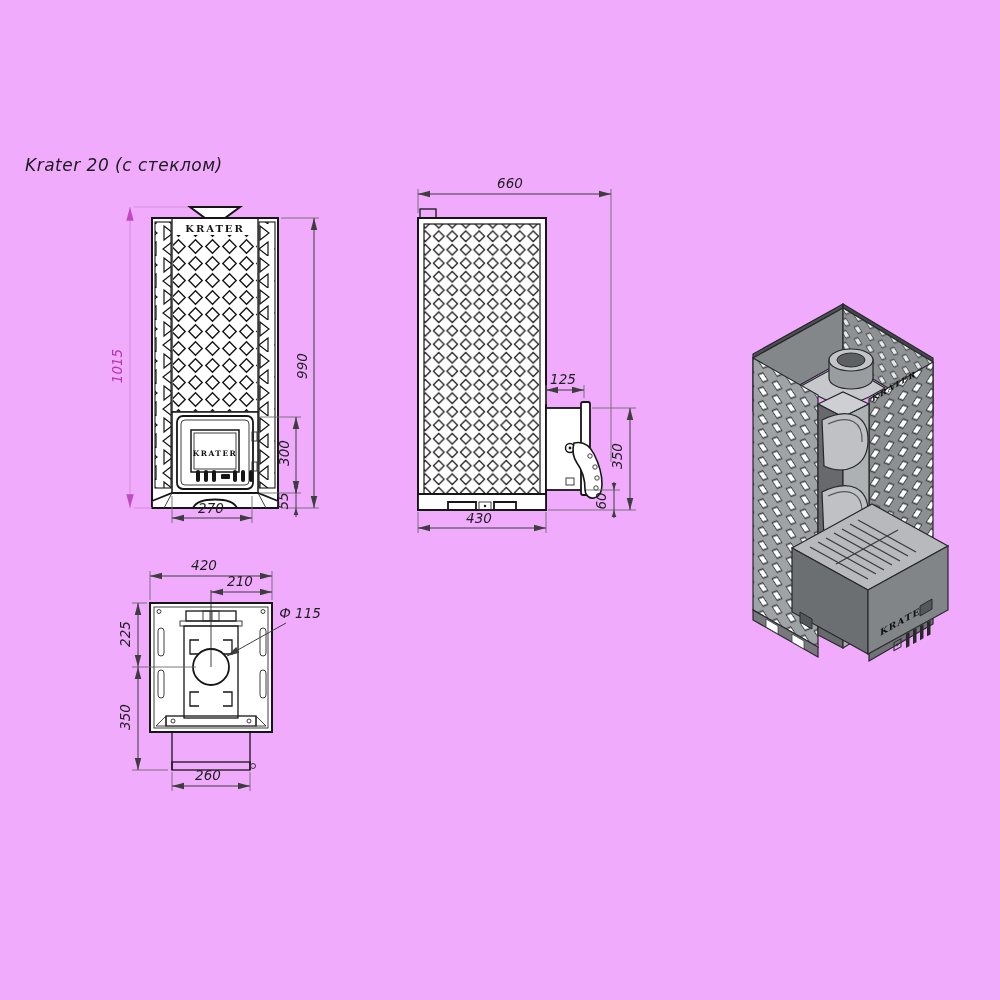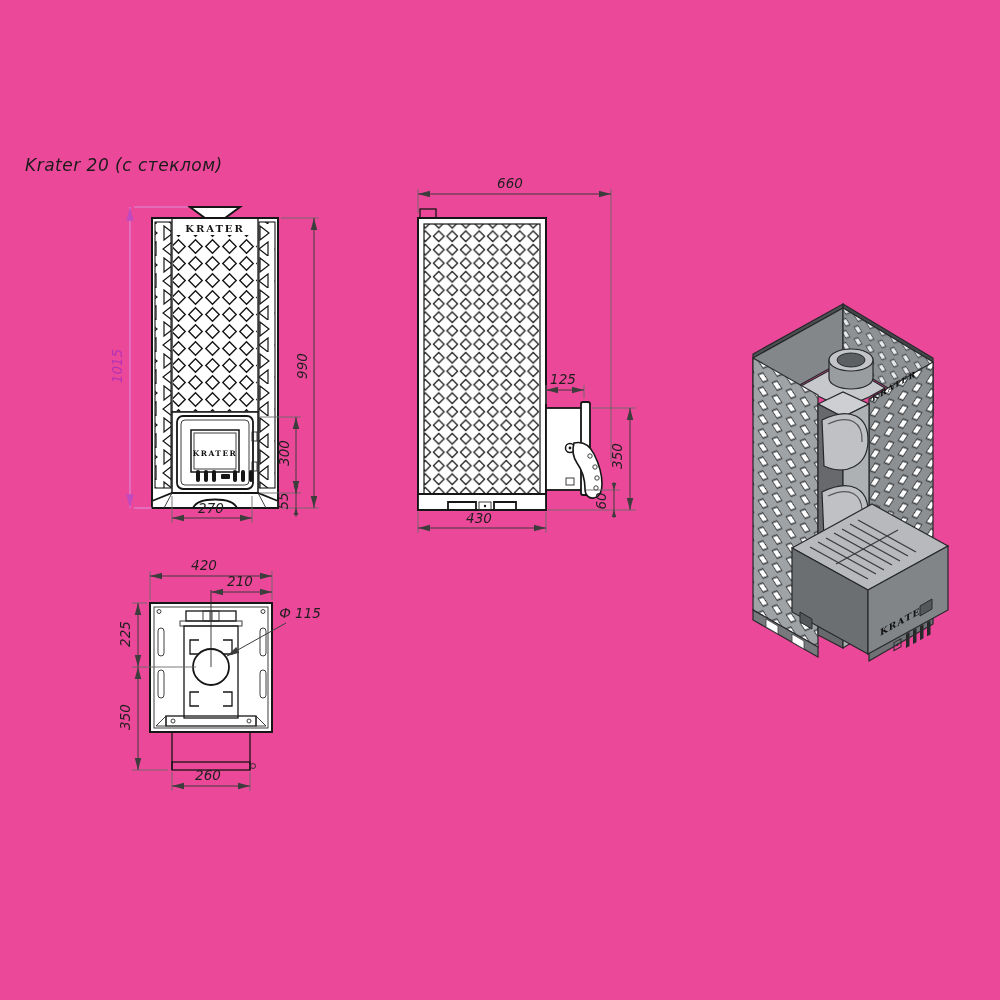--- a/index.html
+++ b/index.html
@@ -1,16 +1,16 @@
 <!DOCTYPE html>
 <html><head>
 <meta charset="utf-8">
 <style>
   html,body{margin:0;padding:0;background:#ffffff;}
-  #canvas{position:relative;width:1000px;height:1000px;background:#ec4899;overflow:hidden;
+  #canvas{position:relative;width:1000px;height:1000px;background:#f0abfc;overflow:hidden;
           font-family:"DejaVu Sans",sans-serif;}
   #drawing{position:absolute;left:0;top:0;}
   .title{position:absolute;left:25px;top:155px;font-style:italic;font-size:17px;color:#1b1b1b;
          letter-spacing:0.5px;}
   svg text{font-family:"DejaVu Sans",sans-serif;}
   .dim{font-size:13.5px;font-style:italic;fill:#1f1f1f;}
   .dimM{font-size:13.5px;font-style:italic;fill:#b433b4;}
   .brand{font-family:"DejaVu Serif",serif;font-weight:bold;fill:#111;}
   .outline{fill:#ffffff;stroke:#161616;stroke-width:2;}
   .mid{fill:none;stroke:#161616;stroke-width:1.3;}

